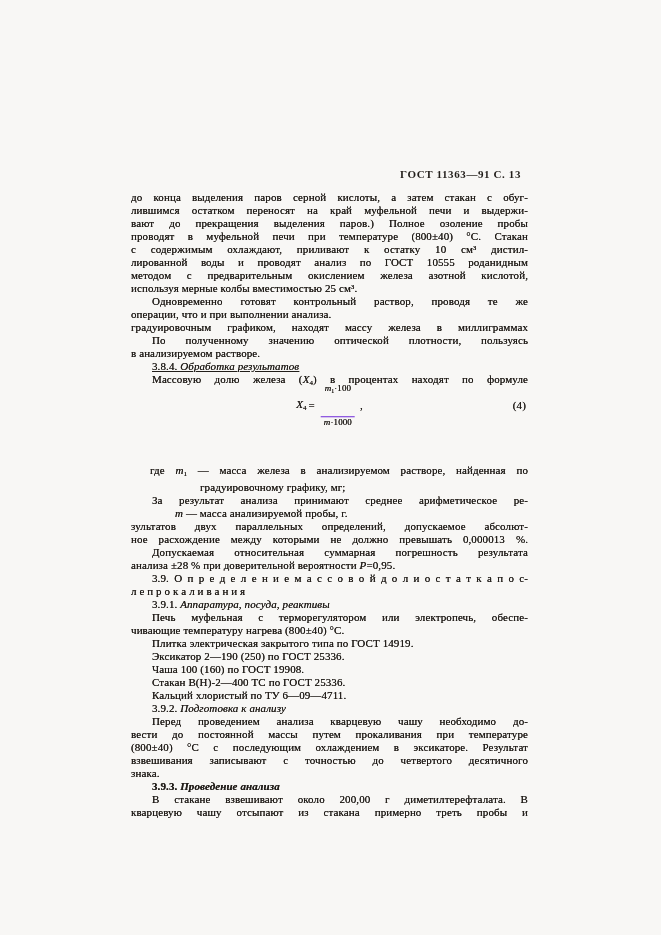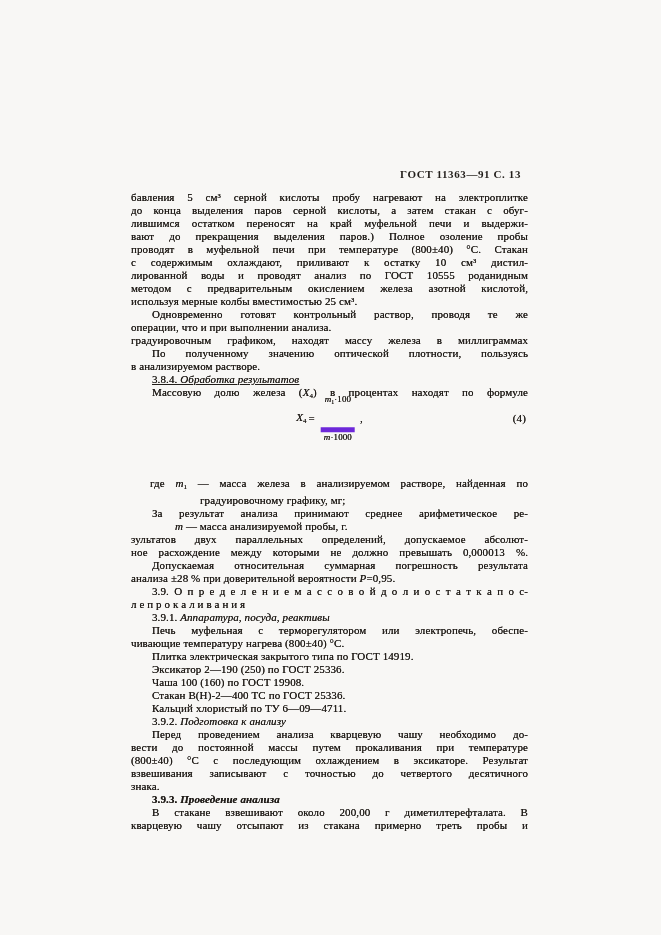--- a/index.html
+++ b/index.html
@@ -74,42 +74,41 @@
   .f-equals { padding: 0 4px 0 2px; }
   .frac {
     display: inline-block;
     text-align: center;
     font-size: 9px;
     line-height: 10px;
     vertical-align: middle;
     margin: 0 2px;
   }
   .frac .num, .frac .den { display: block; padding: 0 3px; }
-  .frac .den { border-top: 5px solid #6d28d9; }
+  .frac .den { border-top: 1px solid #6d28d9; }
   .frac .sub { font-size: 6px; vertical-align: -1.5px; }
   .f-comma { padding-left: 3px; }
   .f-number {
     position: absolute;
     right: 2px;
     top: 50%;
     transform: translateY(-50%);
     font-size: 11px;
   }
 </style>
 </head>
 <body style="background: rgb(248, 247, 245); color: rgb(34, 30, 26);">
 
 <div class="page">
 
   <div class="header">ГОСТ 11363—91 С. 13</div>
 
   <div class="textblock">
 
     <div id="lines-before">
-        <div class="line just"><span>бавления 5 см³ серной кислоты пробу нагревают на электроплитке</span></div>
         <div class="line just"><span>до конца выделения паров серной кислоты, а затем стакан с обуг-</span></div>
         <div class="line just"><span>лившимся остатком переносят на край муфельной печи и выдержи-</span></div>
         <div class="line just"><span>вают до прекращения выделения паров.) Полное озоление пробы</span></div>
         <div class="line just"><span>проводят в муфельной печи при температуре (800±40) °С. Стакан</span></div>
         <div class="line just"><span>с содержимым охлаждают, приливают к остатку 10 см³ дистил-</span></div>
         <div class="line just"><span>лированной воды и проводят анализ по ГОСТ 10555 роданидным</span></div>
         <div class="line just"><span>методом с предварительным окислением железа азотной кислотой,</span></div>
         <div class="line"><span>используя мерные колбы вместимостью 25 см³.</span></div>
         <div class="line just" style="padding-left: 21px;"><span>Одновременно готовят контрольный раствор, проводя те же</span></div>
         <div class="line"><span>операции, что и при выполнении анализа.</span></div>

